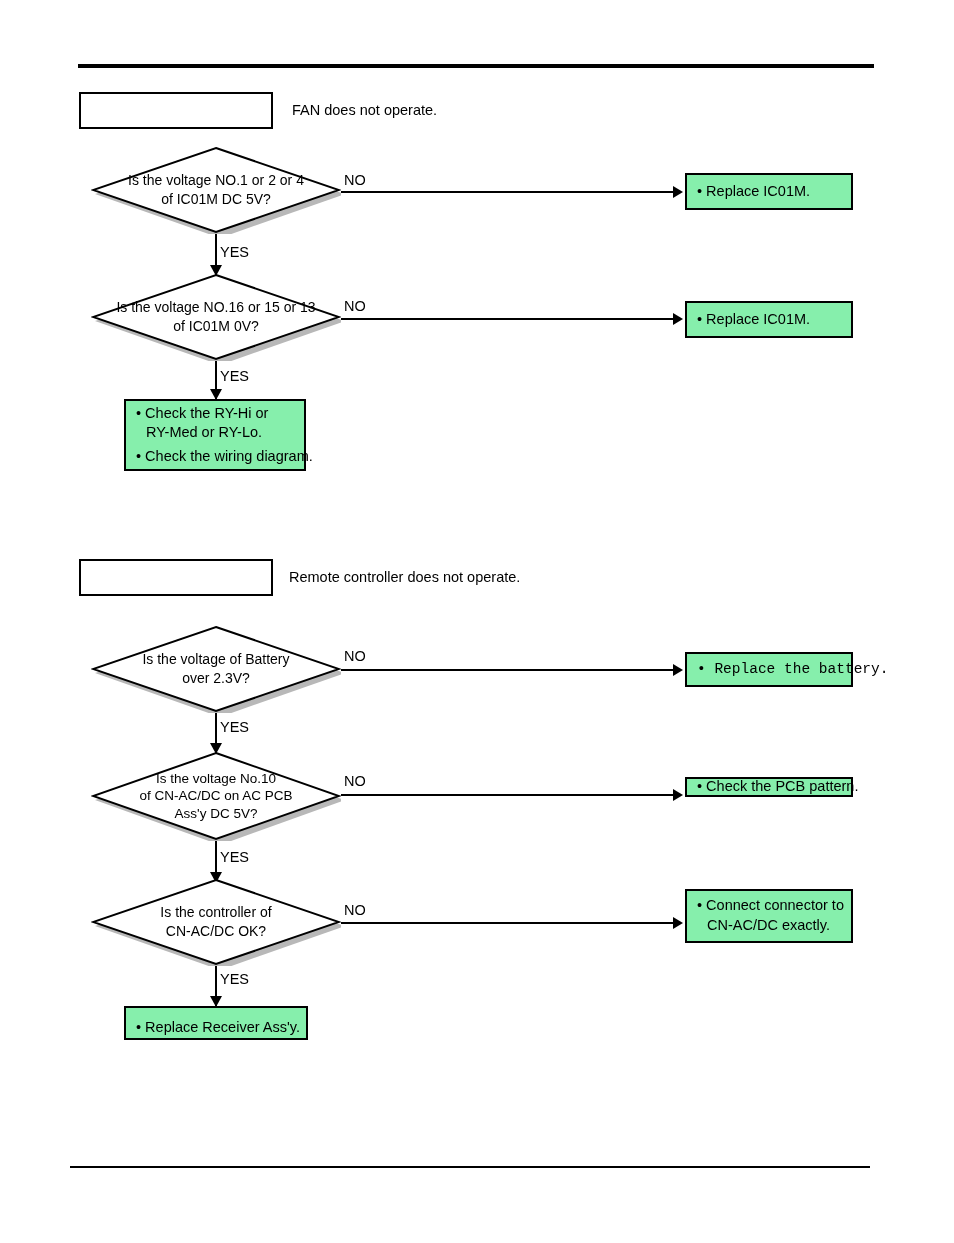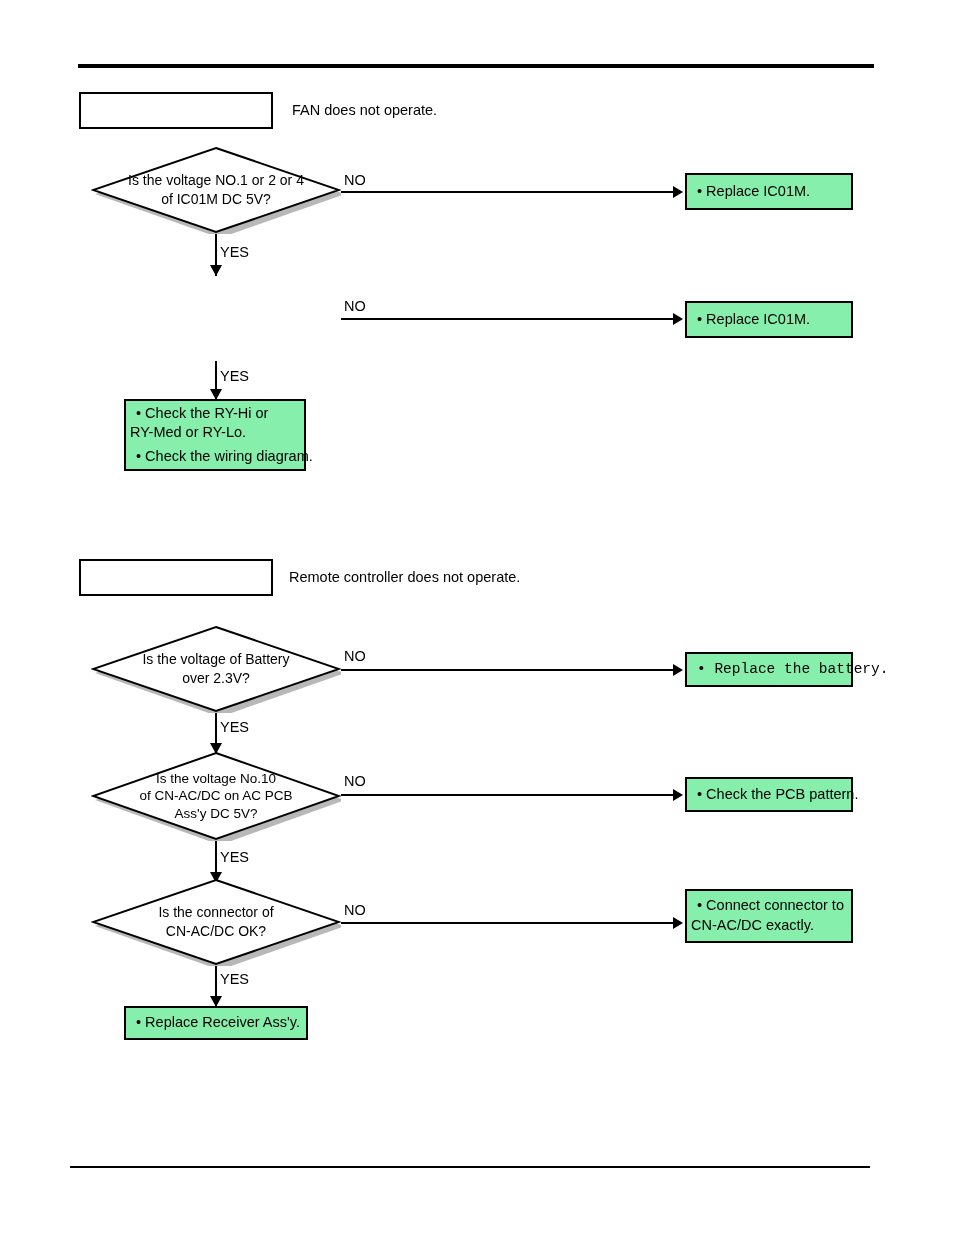--- a/index.html
+++ b/index.html
@@ -82,21 +82,21 @@
     top: 6px;
     width: 100%;
     height: 100%;
     background: #b8b8b8;
     z-index: -1;
   }
   .abox .line {
     padding: 0 10px;
     white-space: nowrap;
   }
-  .abox .line.indent { padding-left: 4px; }
+  .abox .line.indent { padding-left: 20px; }
   .abox .grp { margin: 2px 0; }
 
   
   .hline {
     position: absolute;
     height: 1.6px;
     background: #000000;
   }
   .vline {
     position: absolute;
@@ -152,20 +152,32 @@
   <div class="arrow-right" style="left:673px; top:186px;"></div>
   <div class="abox" style="left:685px; top:173px; width:168px; height:37px;">
     <div class="shadow"></div>
     <div class="line">• Replace IC01M.</div>
   </div>
 
   <div class="vline" style="left:215px; top:234px; height:42px;"></div>
   <div class="arrow-down" style="left:210px; top:265px;"></div>
   <div class="edge-label" style="left:220px; top:244px;">YES</div>
 
+  <div class="diamond" style="left:91px; top:273px; width:250px; height:88px;">
+    <div class="shape">
+      <svg viewBox="0 0 250 88" preserveAspectRatio="none">
+        <polygon points="129,8 254,48 129,92 4,48" fill="#b8b8b8" stroke="none"></polygon>
+        <polygon points="125,2 248,44 125,86 2,44" fill="#ffffff" stroke="#000000" stroke-width="2"></polygon>
+      </svg>
+    </div>
+    <div class="dtext">
+      <div>Is the voltage NO.16 or 15 or 13</div>
+      <div>of IC01M 0V?</div>
+    </div>
+  </div>
 
   <div class="edge-label" style="left:344px; top:298px;">NO</div>
   <div class="hline" style="left:341px; top:318px; width:334px;"></div>
   <div class="arrow-right" style="left:673px; top:313px;"></div>
   <div class="abox" style="left:685px; top:301px; width:168px; height:37px;">
     <div class="shadow"></div>
     <div class="line">• Replace IC01M.</div>
   </div>
 
   <div class="vline" style="left:215px; top:361px; height:38px;"></div>
@@ -221,52 +233,52 @@
     <div class="dtext" style="font-size:13.5px; line-height:1.28;">
       <div>Is the voltage No.10</div>
       <div>of CN-AC/DC on AC PCB</div>
       <div>Ass'y DC 5V?</div>
     </div>
   </div>
 
   <div class="edge-label" style="left:344px; top:773px;">NO</div>
   <div class="hline" style="left:341px; top:794px; width:334px;"></div>
   <div class="arrow-right" style="left:673px; top:789px;"></div>
-  <div class="abox" style="left:685px; top:777px; width:168px; height:35px;">
+  <div class="abox" style="left:685px; top:777px; width:168px; height:20px;">
     <div class="line">• Check the PCB pattern.</div>
   </div>
 
   <div class="vline" style="left:215px; top:841px; height:42px;"></div>
   <div class="arrow-down" style="left:210px; top:872px;"></div>
   <div class="edge-label" style="left:220px; top:849px;">YES</div>
 
   <div class="diamond" style="left:91px; top:878px; width:250px; height:88px;">
     <div class="shape">
       <svg viewBox="0 0 250 88" preserveAspectRatio="none">
         <polygon points="129,8 254,48 129,92 4,48" fill="#b8b8b8" stroke="none"></polygon>
         <polygon points="125,2 248,44 125,86 2,44" fill="#ffffff" stroke="#000000" stroke-width="2"></polygon>
       </svg>
     </div>
     <div class="dtext">
-      <div>Is the connector of</div>
+      <div>Is the controller of</div>
       <div>CN-AC/DC OK?</div>
     </div>
   </div>
 
   <div class="edge-label" style="left:344px; top:902px;">NO</div>
   <div class="hline" style="left:341px; top:922px; width:334px;"></div>
   <div class="arrow-right" style="left:673px; top:917px;"></div>
   <div class="abox" style="left:685px; top:889px; width:168px; height:54px; align-items:flex-start;">
     <div class="shadow"></div>
     <div class="line">• Connect connector to</div>
     <div class="line indent">CN-AC/DC exactly.</div>
   </div>
 
   <div class="vline" style="left:215px; top:966px; height:40px;"></div>
   <div class="arrow-down" style="left:210px; top:996px;"></div>
   <div class="edge-label" style="left:220px; top:971px;">YES</div>
 
-  <div class="abox" style="left:124px; top:1006px; width:184px; height:34px;">
+  <div class="abox" style="left:124px; top:1006px; width:184px; height:34px;justify-content:flex-end;">
     <div class="shadow"></div>
     <div class="line">• Replace Receiver Ass'y.</div>
   </div>
 
 </div>
 
 </body></html>

